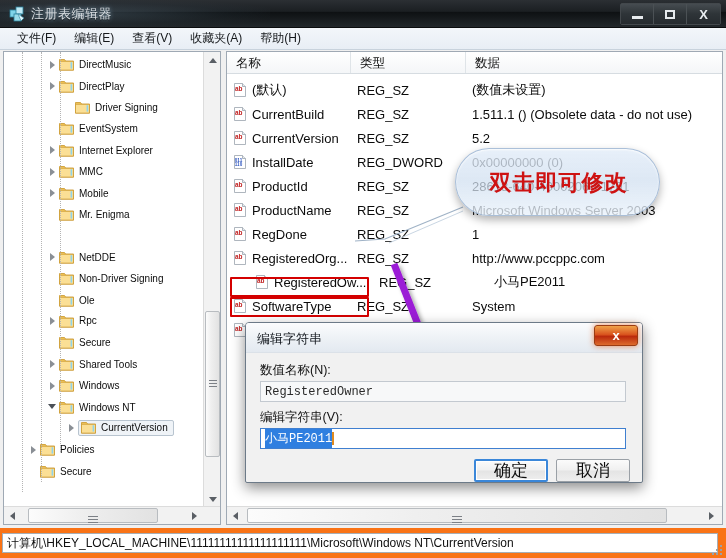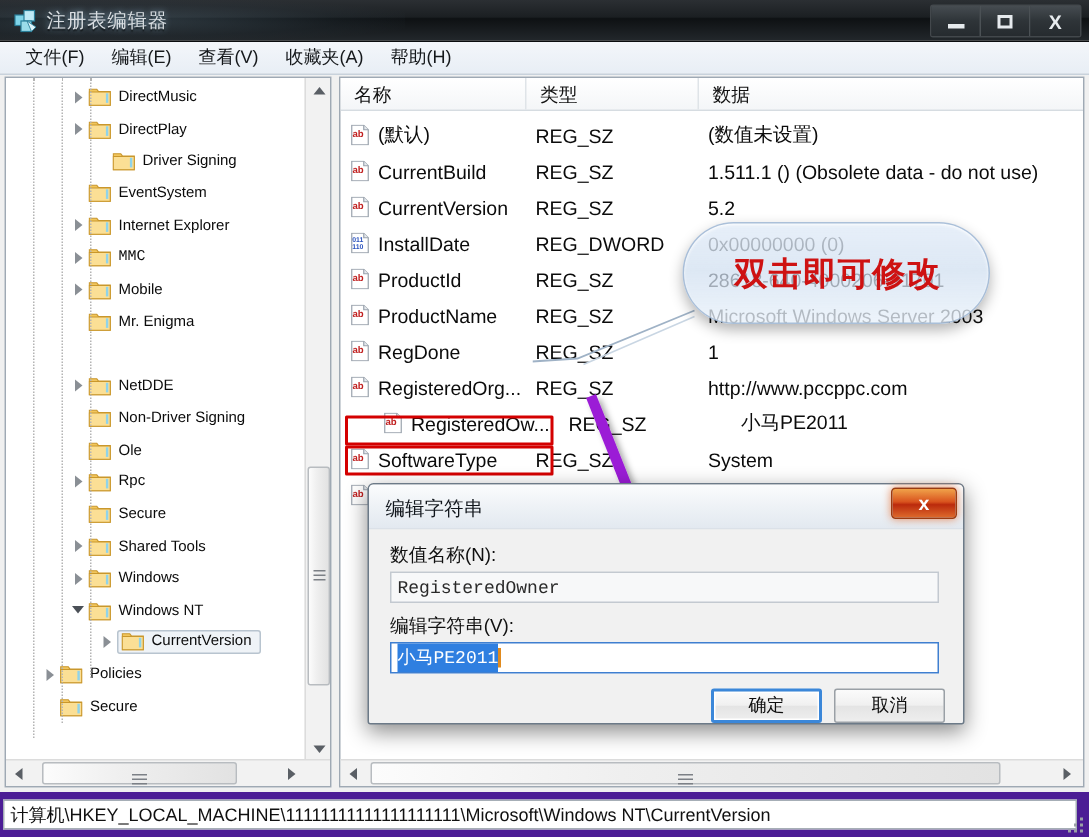--- a/index.html
+++ b/index.html
@@ -221,21 +221,21 @@
     position: absolute; left: 0; bottom: 0;
     width: 495px; height: 18px;
     background: #f2f2f2;
     border-top: 1px solid #dcdcdc;
   }
 
   
   .statusbar {
     position: absolute; left: 0; top: 528px;
     width: 726px; height: 30px;
-    background: #4c1d95;
+    background: #f97316;
   }
   .status-inner {
     position: absolute; left: 2px; top: 5px;
     width: 716px; height: 20px;
     background: #ffffff;
     border: 1px solid #a6aeb6;
     display: flex; align-items: center;
     padding-left: 4px;
     font-size: 12px; color: #101010;
     white-space: nowrap; overflow: hidden;
@@ -330,21 +330,21 @@
     padding: 1px 0;
   }
   .caret {
     display: inline-block; width: 2px; height: 13px;
     background: #e08a1e; vertical-align: middle;
   }
   .dlg-btn {
     position: absolute;
     width: 74px; height: 23px;
     display: flex; align-items: center; justify-content: center;
-    font-size: 12px; color: #0d0d0d;
+    font-size: 17px; color: #0d0d0d;
     background: linear-gradient(to bottom, #fbfbfb 0%, #f0f0f0 48%, #e4e4e4 52%, #eeeeee 100%);
     border: 1px solid #9aa0a6;
     border-radius: 2px;
     white-space: nowrap;
   }
   .dlg-btn.default {
     border: 2px solid #3b87d9;
     box-shadow: inset 0 0 0 1px #ffffff;
   }
 
@@ -458,21 +458,21 @@
                   <path d="M0.5 3.3 h14 v8.8 h-14 z" fill="#fbdf95" stroke="#c9972c" stroke-width="0.7"></path>
                   <rect x="11.6" y="4.2" width="1.6" height="6.4" fill="#8fd3ea"></rect>
                 </svg>
               </span>
               <span class="tlabel">Internet Explorer</span>
             </span>
           </div>
           <div class="tnode" style="position: absolute; left: 0px; top: 109px; width: 196px;">
             <span style="display: inline-block; flex: 0 0 43px; width: 43px;"></span>
             <span class="twist closed"></span>
-            <span style="display: inline-flex; align-items: center; font-family: Liberation Mono, monospace;">
+            <span style="display: inline-flex; align-items: center;">
               <span class="folder">
                 <svg width="15" height="13" viewBox="0 0 15 13">
                   <path d="M0.5 1.5 h5 l1.2 1.6 h7.8 v9 h-14 z" fill="#f2c65c" stroke="#c9972c" stroke-width="0.8"></path>
                   <path d="M0.5 3.3 h14 v8.8 h-14 z" fill="#fbdf95" stroke="#c9972c" stroke-width="0.7"></path>
                   <rect x="11.6" y="4.2" width="1.6" height="6.4" fill="#8fd3ea"></rect>
                 </svg>
               </span>
               <span class="tlabel">MMC</span>
             </span>
           </div>

